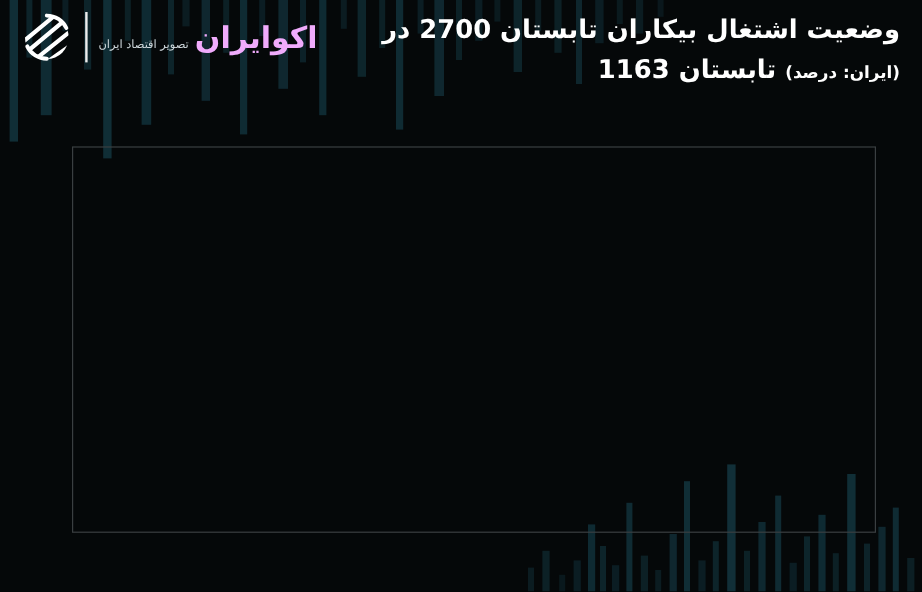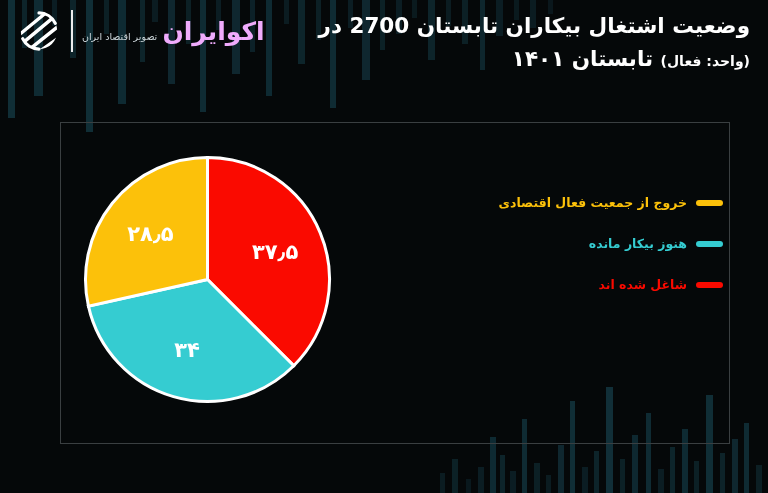--- a/index.html
+++ b/index.html
@@ -180,50 +180,22 @@
     <span id="brand-divider"></span>
     <span id="brand-text">
       <span id="brand-name">اکوایران</span>
       <span id="brand-tag">تصویر اقتصاد ایران</span>
     </span>
   </div>
 
   <div id="title-block">
     <div id="title-line1">وضعیت اشتغال بیکاران تابستان 2700 در</div>
     <div id="title-line2">
-      <span id="title-unit">(واحد: فعال)</span>
-      <span>تابستان ۱۴۰۱</span>
+      <span id="title-unit">(ایران: درصد)</span>
+      <span>تابستان 1163</span>
     </div>
   </div>
 </div>
 
 <div id="panel">
 
-  <div id="pie-wrap">
-    <svg id="pie-svg" viewBox="0 0 253 253">
-      <g id="pie-slices">
-          <path d="M 126.5 126.5 L 126.50 4.50 A 122 122 0 0 1 212.77 212.77 Z" fill="#FA0A00" stroke="#ffffff" stroke-width="3"></path>
-          <path d="M 126.5 126.5 L 212.77 212.77 A 122 122 0 0 1 7.44 153.11 Z" fill="#35CCD1" stroke="#ffffff" stroke-width="3"></path>
-          <path d="M 126.5 126.5 L 7.44 153.11 A 122 122 0 0 1 126.50 4.50 Z" fill="#FCC10A" stroke="#ffffff" stroke-width="3"></path>
-        </g>
-      <g id="pie-labels">
-          <text x="194.1" y="98.5" class="slice-label">۳۷٫۵</text>
-          <text x="106.1" y="196.8" class="slice-label">۳۴</text>
-          <text x="69.4" y="80.7" class="slice-label">۲۸٫۵</text>
-        </g>
-    </svg>
-  </div>
-
-  <div id="legend">
-    <div class="legend-row">
-      <span class="legend-marker" style="background:#FCC10A"></span>
-      <span class="legend-label" style="color:#FCC10A">خروج از جمعیت فعال اقتصادی</span>
-    </div>
-    <div class="legend-row">
-      <span class="legend-marker" style="background:#35CCD1"></span>
-      <span class="legend-label" style="color:#35CCD1">هنوز بیکار مانده</span>
-    </div>
-    <div class="legend-row">
-      <span class="legend-marker" style="background:#FA0A00"></span>
-      <span class="legend-label" style="color:#FA0A00">شاغل شده اند</span>
-    </div>
-  </div>
+
 </div>
 
 </body></html>

